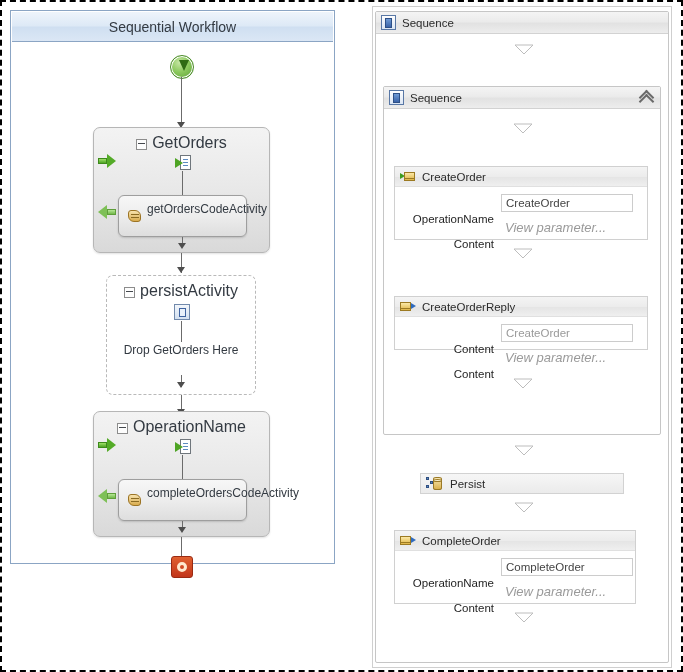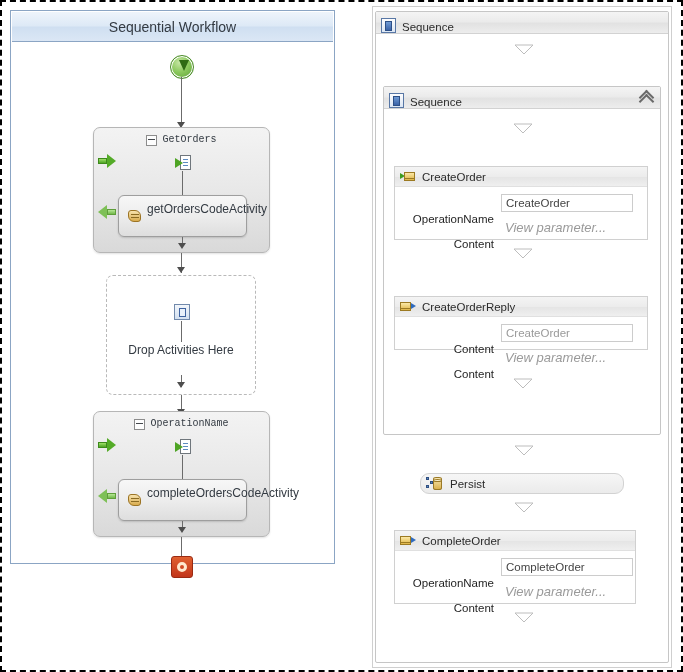--- a/index.html
+++ b/index.html
@@ -83,22 +83,22 @@
   }
   .act-inner{
     position:absolute;border-radius:6px;
     background:linear-gradient(to bottom,#f7f7f7 0%,#ededed 50%,#dedede 100%);
     border:1px solid #9e9e9e;
     box-shadow:0 1px 2px rgba(0,0,0,.15);
     box-sizing:border-box;
   }
   .act-header{
     position:absolute;left:0;right:0;top:6px;
-    display:flex;justify-content:center;
-    font-size:10px;color:#333a42;font-family:Liberation Mono, monospace;
+    display:flex;align-items:center;justify-content:center;
+    font-size:16px;color:#333a42;
   }
   .expander{
     display:inline-block;width:9px;height:9px;margin-right:5px;
     border:1px solid #8c8c8c;background:#fdfdfd;position:relative;top:1px;
   }
   .expander:after{
     content:"";position:absolute;left:1px;right:1px;top:3px;height:1px;background:#44484d;
   }
   .act-label{
     position:absolute;font-size:12px;color:#333a42;line-height:15px;
@@ -165,21 +165,21 @@
     background:#ffffff;border:1px solid #cfcfcf;box-sizing:border-box;
   }
   .seq{
     position:absolute;background:#ffffff;
     border:1px solid #c6c6c6;box-sizing:border-box;border-radius:2px;
   }
   .seq-head{
     position:relative;height:22px;
     background:linear-gradient(to bottom,#f4f4f4 0%,#ebebeb 45%,#e2e2e2 55%,#ededed 100%);
     border-bottom:1px solid #d2d2d2;
-    display:flex;align-items:flex-end;box-sizing:border-box;
+    display:flex;align-items:center;box-sizing:border-box;
     font-size:11.5px;color:#2b2b2b;
   }
   .seq-head .ttl{margin-left:6px;}
   .chevron-up{
     position:absolute;right:6px;top:3px;width:16px;height:16px;
   }
   .chevron-up:before,.chevron-up:after{
     content:"";position:absolute;left:3px;width:9px;height:9px;
     border-left:2px solid #6a6a6a;border-top:2px solid #6a6a6a;
     transform:rotate(45deg);
@@ -315,23 +315,27 @@
           <div class="act-label" style="left:28px;top:6px;width:96px;">getOrdersCodeActivity</div>
         </div>
         <div class="conn" style="left:88px;top:109px;height:10px;"></div>
         <div class="conn-arrow" style="left:84px;top:115px;"></div>
       </div>
 
       <div class="conn" style="left:169px;top:210px;height:20px;"></div>
       <div class="conn-arrow" style="left:165px;top:224px;"></div>
 
       <div class="act-box act-dashed" style="left:94px;top:232px;width:150px;height:120px;">
+        <div class="act-header">
+          <span class="expander"></span>
+          <span>persistActivity</span>
+        </div>
         <div class="icon-persist-sm" style="left:67px;top:28px;"></div>
         <div class="conn" style="left:74px;top:45px;height:21px;"></div>
-        <div class="center-text" style="top:66px;">Drop Activities Here</div>
+        <div class="center-text" style="top:66px;">Drop GetOrders Here</div>
         <div class="conn" style="left:74px;top:99px;height:12px;"></div>
         <div class="conn-arrow" style="left:70px;top:106px;"></div>
       </div>
 
       <div class="conn" style="left:169px;top:352px;height:20px;"></div>
       <div class="conn-arrow" style="left:165px;top:366px;"></div>
 
       <div class="act-box act-grey" style="left:81px;top:368px;width:177px;height:126px;">
         <div class="act-header">
           <span class="expander"></span>
@@ -447,21 +451,21 @@
             </svg>
         </div>
       </div>
 
       <div class="drop-tri-wrap" style="left:138px;top:433px;">
         <svg width="20" height="11" viewBox="0 0 20 11">
             <polygon points="1,1 19,1 10,10" fill="#ffffff" stroke="#bdbdbd" stroke-width="1"></polygon>
           </svg>
       </div>
 
-      <div class="persist-card" style="left:44px;top:461px;width:204px;border-radius:9px;">
+      <div class="persist-card" style="left:44px;top:461px;width:204px;">
         <span class="icon-persist">
           <span class="n n1"></span>
             <span class="n n2"></span>
             <span class="n n3"></span>
           <span class="cyl"></span>
         </span>
         <span class="ttl">Persist</span>
       </div>
 
       <div class="drop-tri-wrap" style="left:138px;top:490px;">

